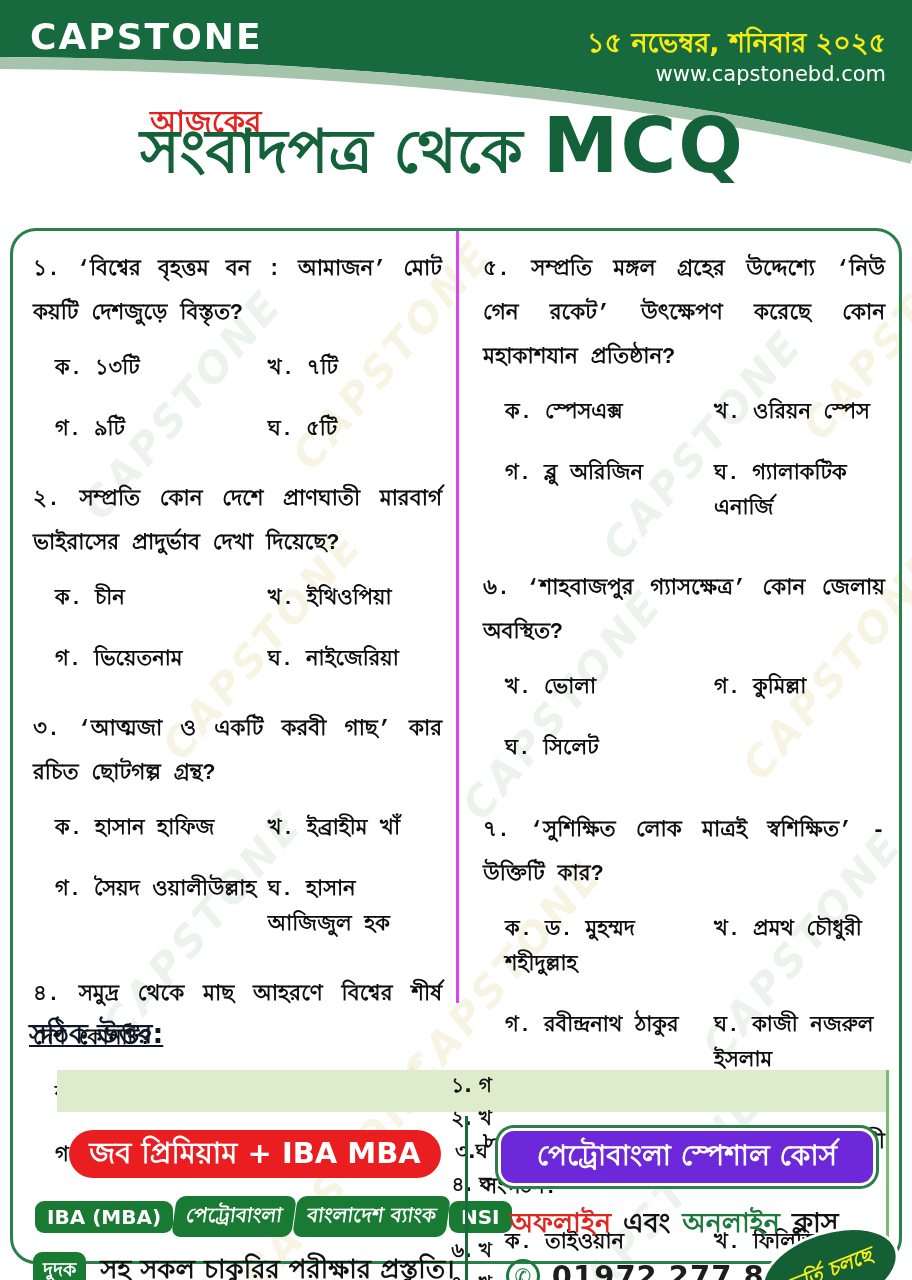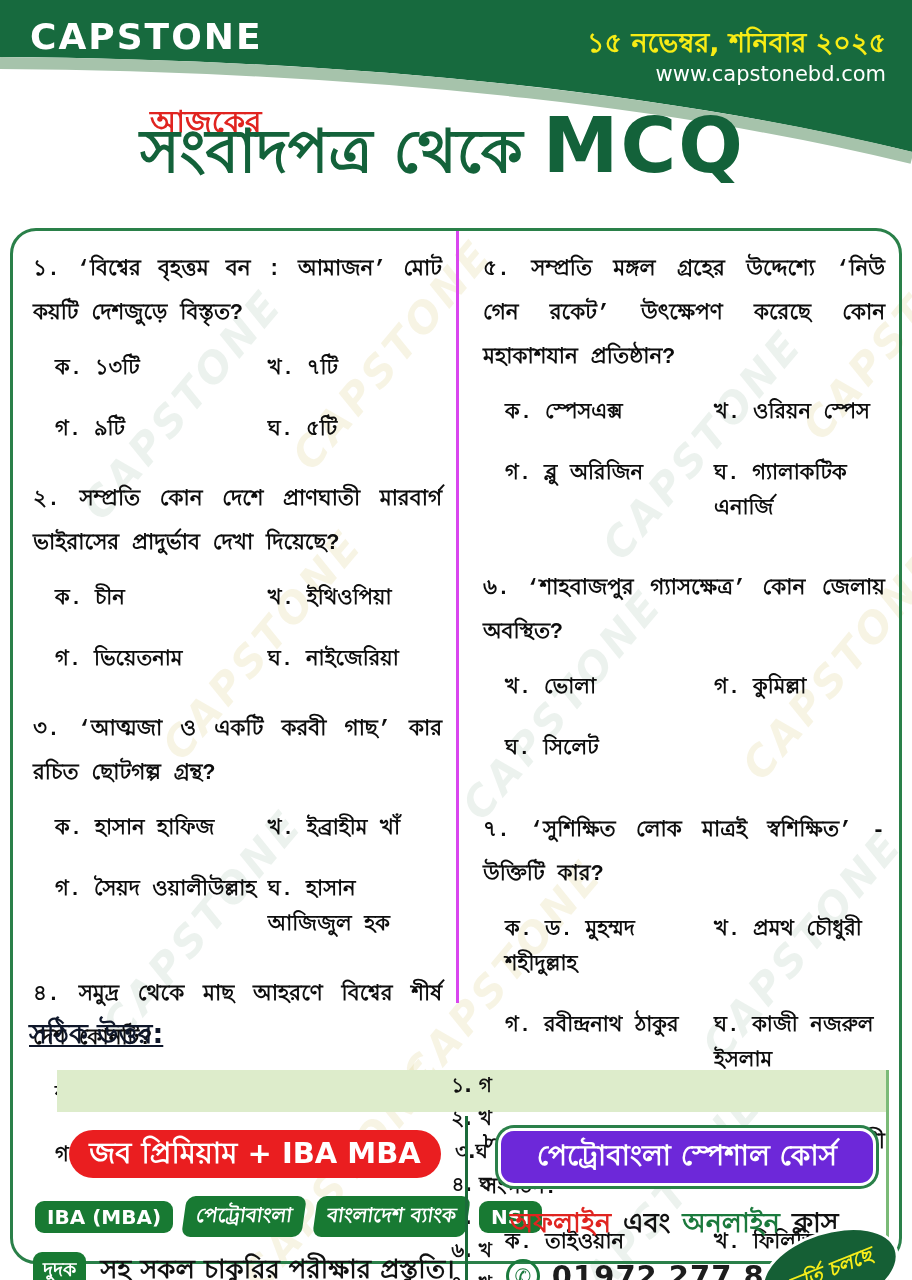--- a/index.html
+++ b/index.html
@@ -42,21 +42,21 @@
   .answer-cell{flex:1;display:flex;align-items:center;justify-content:center;
                font-size:20px;font-weight:bold;color:#111;border-right:3px solid #7aba77;}
   .answer-cell:last-child{border-right:none;}
 
   .promo-row{display:flex;flex:1;}
   .promo-left{width:51%;box-sizing:border-box;padding:14px 10px 0 20px;}
   .promo-right{flex:1;box-sizing:border-box;border-left:3px solid #1b6b3a;padding:12px 10px 0 30px;position:relative;}
 
   .red-btn{margin-left:36px;width:372px;height:48px;background:#ea1e20;border-radius:26px;
            color:#fff;font-size:29px;font-weight:800;display:flex;align-items:center;justify-content:center;}
-  .badge-row{display:flex;gap:11px;margin-top:18px;margin-left:2px;align-items:center;}
+  .badge-row{display:flex;gap:1px;margin-top:18px;margin-left:2px;align-items:center;}
   .badge{background:#187a33;color:#fff;font-size:20px;font-weight:800;padding:4px 12px;border-radius:9px;white-space:nowrap;}
   .badge.skew{transform:skewX(-8deg);}
   .tag-row{display:flex;gap:14px;margin-top:12px;align-items:center;}
   .badge.small{font-size:19px;padding:3px 10px;}
   .tagline{font-size:26px;font-weight:bold;color:#111;}
 
   .green-btn{width:372px;height:52px;background:#6d28d9;border-radius:16px;border:3px solid #ffffff;
              box-shadow:0 0 0 3px #2a8049;color:#fff;font-size:28px;font-weight:800;
              display:flex;align-items:center;justify-content:center;}
   .class-line{display:flex;gap:12px;margin:16px 0 0 12px;font-size:27px;font-weight:800;}

